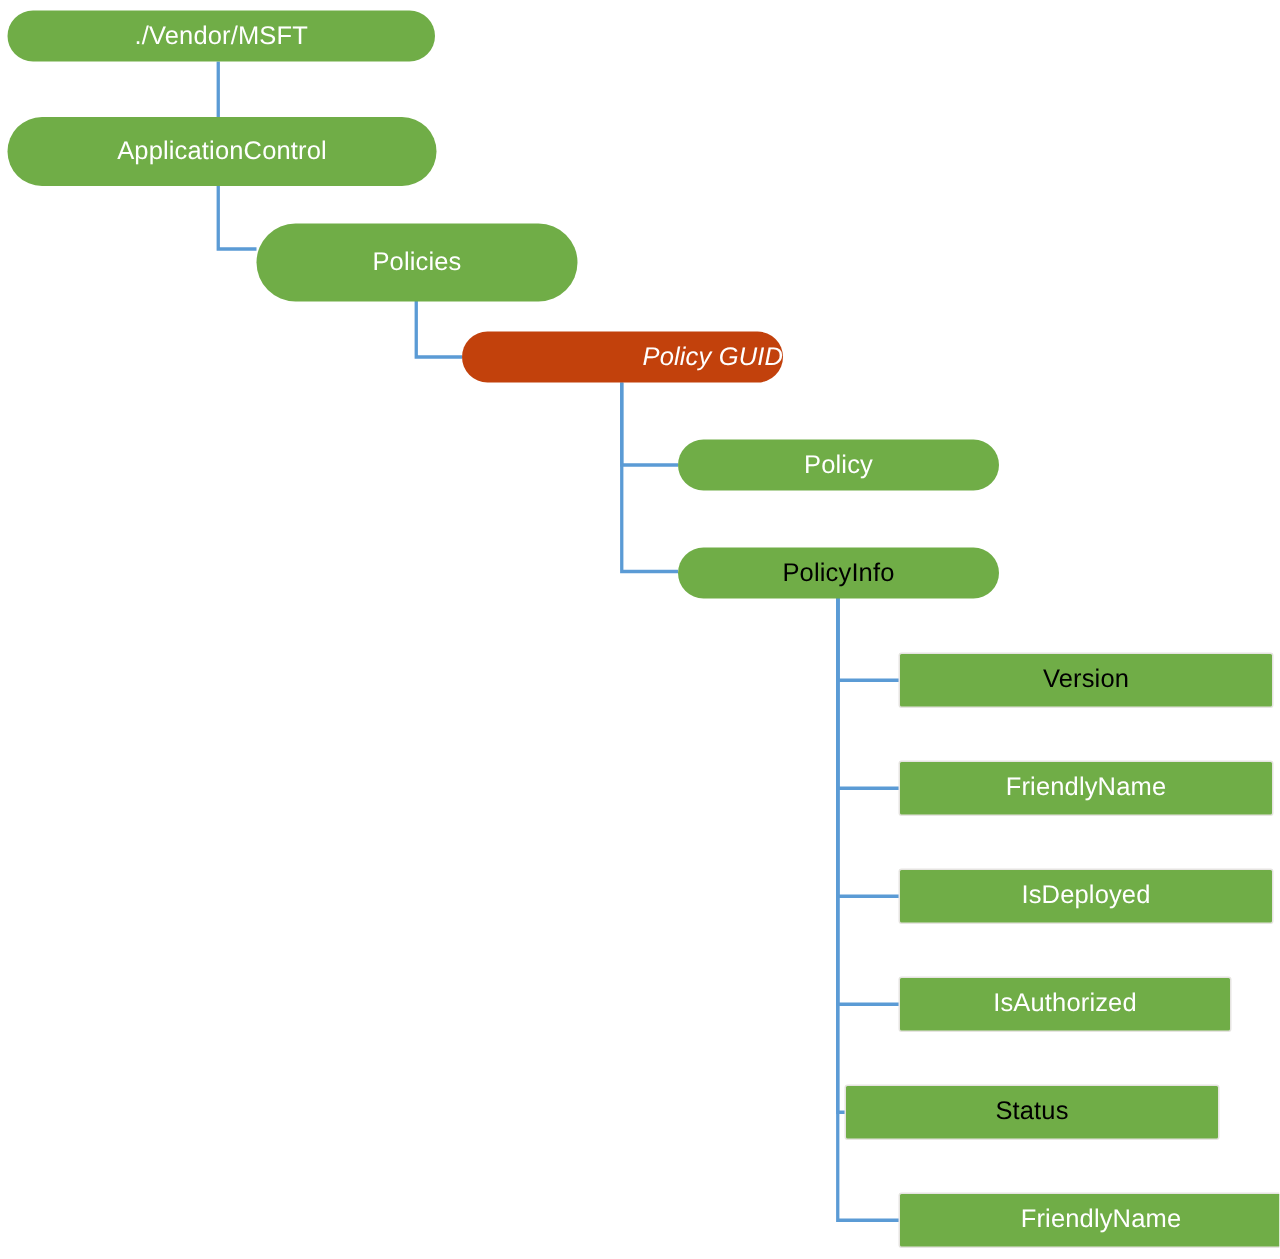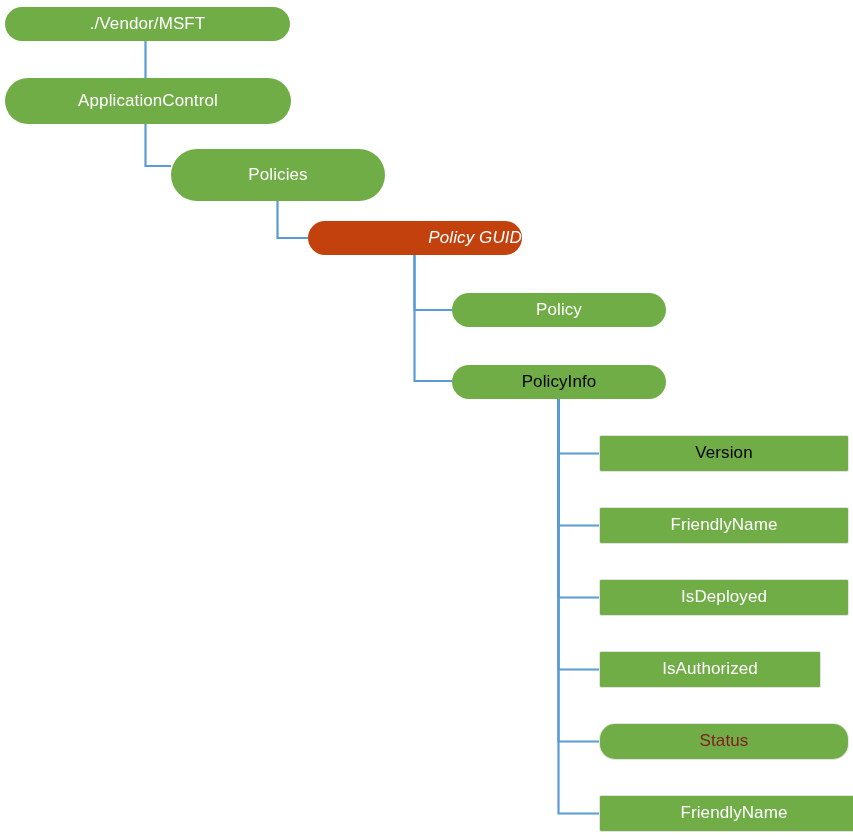--- a/index.html
+++ b/index.html
@@ -91,19 +91,19 @@
     </div>
     <div class="node rect" style="left: 600px; top: 508px; width: 248px; height: 35px; background: rgb(112, 173, 71); color: rgb(255, 255, 255);">
       <span>FriendlyName</span>
     </div>
     <div class="node rect" style="left: 600px; top: 580px; width: 248px; height: 35px; background: rgb(112, 173, 71); color: rgb(255, 255, 255);">
       <span>IsDeployed</span>
     </div>
     <div class="node rect" style="left: 600px; top: 652px; width: 220px; height: 35px; background: rgb(112, 173, 71); color: rgb(255, 255, 255);">
       <span>IsAuthorized</span>
     </div>
-    <div class="node rect" style="left: 600px; top: 724px; width: 248px; height: 35px; background: rgb(112, 173, 71); color: #7f1d1d; border-radius: 15px;">
+    <div class="node rect" style="left: 564px; top: 724px; width: 248px; height: 35px; background: rgb(112, 173, 71); color: #000000;">
       <span>Status</span>
     </div>
     <div class="node rect" style="left: 600px; top: 796px; width: 268px; height: 35px; background: rgb(112, 173, 71); color: rgb(255, 255, 255);">
       <span>FriendlyName</span>
     </div>
   </div>
 
 </body></html>

